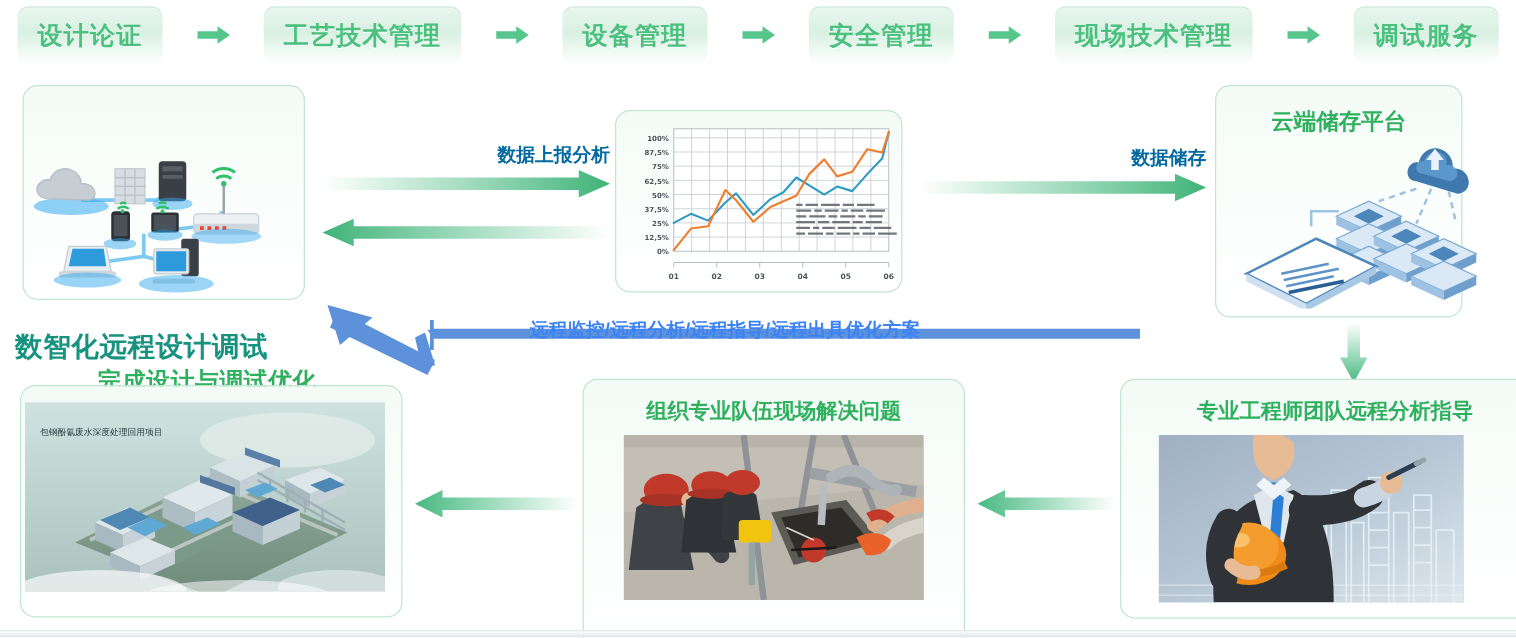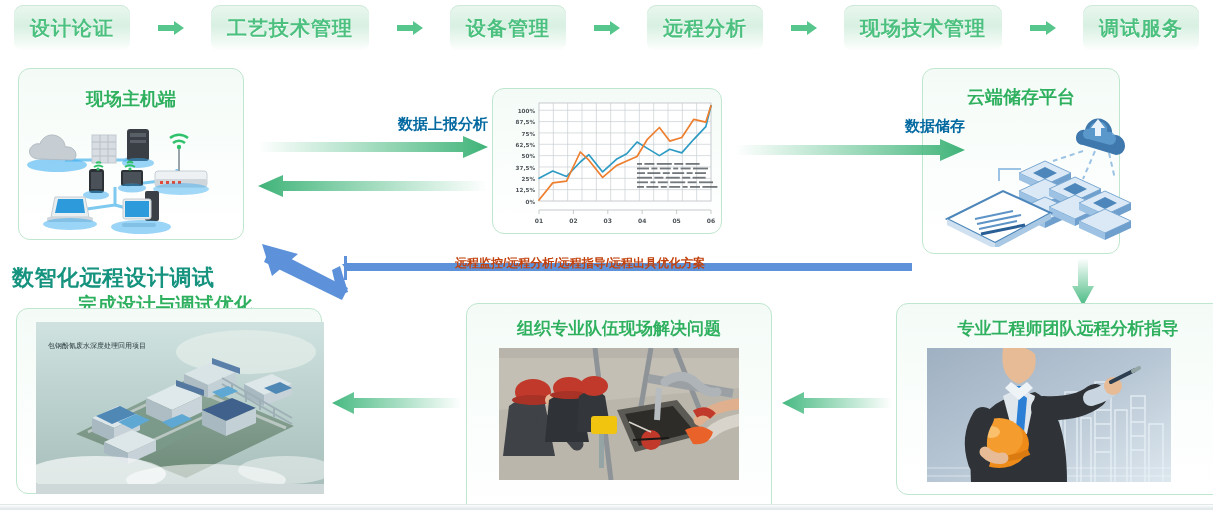--- a/index.html
+++ b/index.html
@@ -43,21 +43,21 @@
     font-size: 18px; font-weight: 700; color: #2fb05f;
     text-shadow: 0 1px 0 rgba(255,255,255,.85);
     white-space: nowrap;
   }
 
   
   .arrow-label {
     position: absolute; font-size: 15px; font-weight: 700;
     color: #0369a1; white-space: nowrap; text-align: right;
   }
-  .arrow-label.blue { color: #c2410c; font-size: 12px; }
+  .arrow-label.blue { color: #3b82f6; font-size: 15px; }
 
   
   #headline-main {
     position: absolute; font-size: 22px; font-weight: 700;
     color: #16937f; white-space: nowrap; letter-spacing: .5px;
   }
   #headline-sub {
     position: absolute; font-size: 19px; font-weight: 700;
     color: #2fb05f; white-space: nowrap; letter-spacing: .5px;
   }
@@ -107,21 +107,21 @@
     <div class="proc-step">
       <span>设备管理</span>
     </div>
     <span class="proc-arrow">
       <svg width="30" height="20" viewBox="0 0 30 20">
           <path d="M2 7h16V3l10 7-10 7v-4H2z" fill="#57c68c"></path>
         </svg>
     </span>
 
     <div class="proc-step">
-      <span>远程分析</span>
+      <span>安全管理</span>
     </div>
     <span class="proc-arrow">
       <svg width="30" height="20" viewBox="0 0 30 20">
           <path d="M2 7h16V3l10 7-10 7v-4H2z" fill="#57c68c"></path>
         </svg>
     </span>
 
     <div class="proc-step">
       <span>现场技术管理</span>
     </div>
@@ -130,21 +130,20 @@
           <path d="M2 7h16V3l10 7-10 7v-4H2z" fill="#57c68c"></path>
         </svg>
     </span>
 
     <div class="proc-step">
       <span>调试服务</span>
     </div>
   </div>
 
   <div class="panel" style="left:18px; top:68px; width:226px; height:172px;">
-    <div class="panel-title" style="top:18px;">现场主机端</div>
     <div class="art" style="left:8px; top:44px; width:210px; height:122px;">
       <svg width="210" height="122" viewBox="0 0 210 122">
 
         <path d="M38 47 L70 47 L98 47 L120 38" fill="none" stroke="#7ec9ef" stroke-width="3"></path>
         <path d="M100 72 L150 66 L150 56" fill="none" stroke="#7ec9ef" stroke-width="3"></path>
         <path d="M88 74 L88 92 L60 96" fill="none" stroke="#7ec9ef" stroke-width="3"></path>
         <path d="M88 92 L118 100" fill="none" stroke="#7ec9ef" stroke-width="3"></path>
 
         <ellipse cx="30" cy="52" rx="30" ry="7" fill="#35aaf0" opacity=".55"></ellipse>
         <path d="M12 46c-7 0-11-5-9-10 2-4 6-6 10-5 2-7 10-11 17-8 5 2 8 6 8 11 6-1 11 3 11 8 0 3-2 5-5 5z" fill="#c6cdd3" stroke="#b3bbc2"></path>
@@ -286,21 +285,21 @@
           <rect x="153.4" y="97" width="12" height="1.8" fill="#5b6065" opacity="0.85"></rect>
           <rect x="167.8" y="97" width="6" height="1.8" fill="#5b6065" opacity="0.85"></rect>
           <rect x="176.20000000000002" y="97" width="11" height="1.8" fill="#5b6065" opacity="0.85"></rect>
           <rect x="189.60000000000002" y="97" width="5" height="1.8" fill="#5b6065" opacity="0.85"></rect>
           <rect x="197.00000000000003" y="97" width="10" height="1.8" fill="#5b6065" opacity="0.85"></rect>
           <rect x="209.40000000000003" y="97" width="15" height="1.8" fill="#5b6065" opacity="0.85"></rect>
         </svg>
     </div>
   </div>
 
-  <div class="panel" style="left:922px; top:68px; width:198px; height:186px;">
+  <div class="panel" style="left:972px; top:68px; width:198px; height:186px;">
     <div class="panel-title" style="top:16px;">云端储存平台</div>
     <div class="art" style="left:10px; top:30px; width:208px; height:148px;">
       <svg width="208" height="148" viewBox="0 0 208 148">
 
         <path d="M150 46c-4 0-7-3-7-7 0-5 4-9 9-8 2-9 11-14 19-10 6 3 9 9 8 15 7-1 13 4 13 11 0 5-4 9-9 9z" fill="#3f78ac"></path>
         <path d="M155 40c-3 0-5-2-5-5 0-3 3-6 6-5 2-6 8-9 13-7 4 2 6 6 5 10 5-1 9 3 9 7 0 3-3 6-6 6z" fill="#5f9cd0" opacity=".85"></path>
         <path d="M165 20 l7 9 h-4 v8 h-6 v-8 h-4 z" fill="#e9f2fa"></path>
 
         <g stroke="#9cc2e4" stroke-width="2" fill="none" stroke-dasharray="5 4">
           <path d="M150 52 L120 62"></path>
@@ -420,21 +419,21 @@
       <polygon points="90,24 660,24 660,31 95,31" fill="#5d92da"></polygon>
       <path d="M88 26 L96 52 L86 56 L80 30 Z" fill="#5d92da"></path>
     </svg>
   </div>
   <div class="arrow-label blue" style="left:370px; top:255px; width:420px; text-align:center;">远程监控/远程分析/远程指导/远程出具优化方案</div>
 
   <div id="headline-sub" style="left:78px; top:292px;">完成设计与调试优化</div>
   <div id="headline-main" style="left:12px; top:263px;">数智化远程设计调试</div>
 
   <div class="panel" style="left:16px; top:308px; width:306px; height:186px;">
-    <div class="photo-frame" style="left:19px; top:13px; width:288px; height:172px;">
+    <div class="photo-frame" style="left:3px; top:13px; width:288px; height:151px;">
       <svg width="288" height="162" viewBox="0 0 288 162">
         <defs>
           <linearGradient id="sky" x1="0" y1="0" x2="0" y2="1">
             <stop offset="0%" stop-color="#cfe2e0"></stop>
               <stop offset="55%" stop-color="#b9cfcb"></stop>
             <stop offset="100%" stop-color="#a8bfbb"></stop>
             </linearGradient>
           <linearGradient id="grnd" x1="0" y1="0" x2="0" y2="1">
             <stop offset="0%" stop-color="#8fa99a"></stop>
               <stop offset="100%" stop-color="#6e8a79"></stop>

